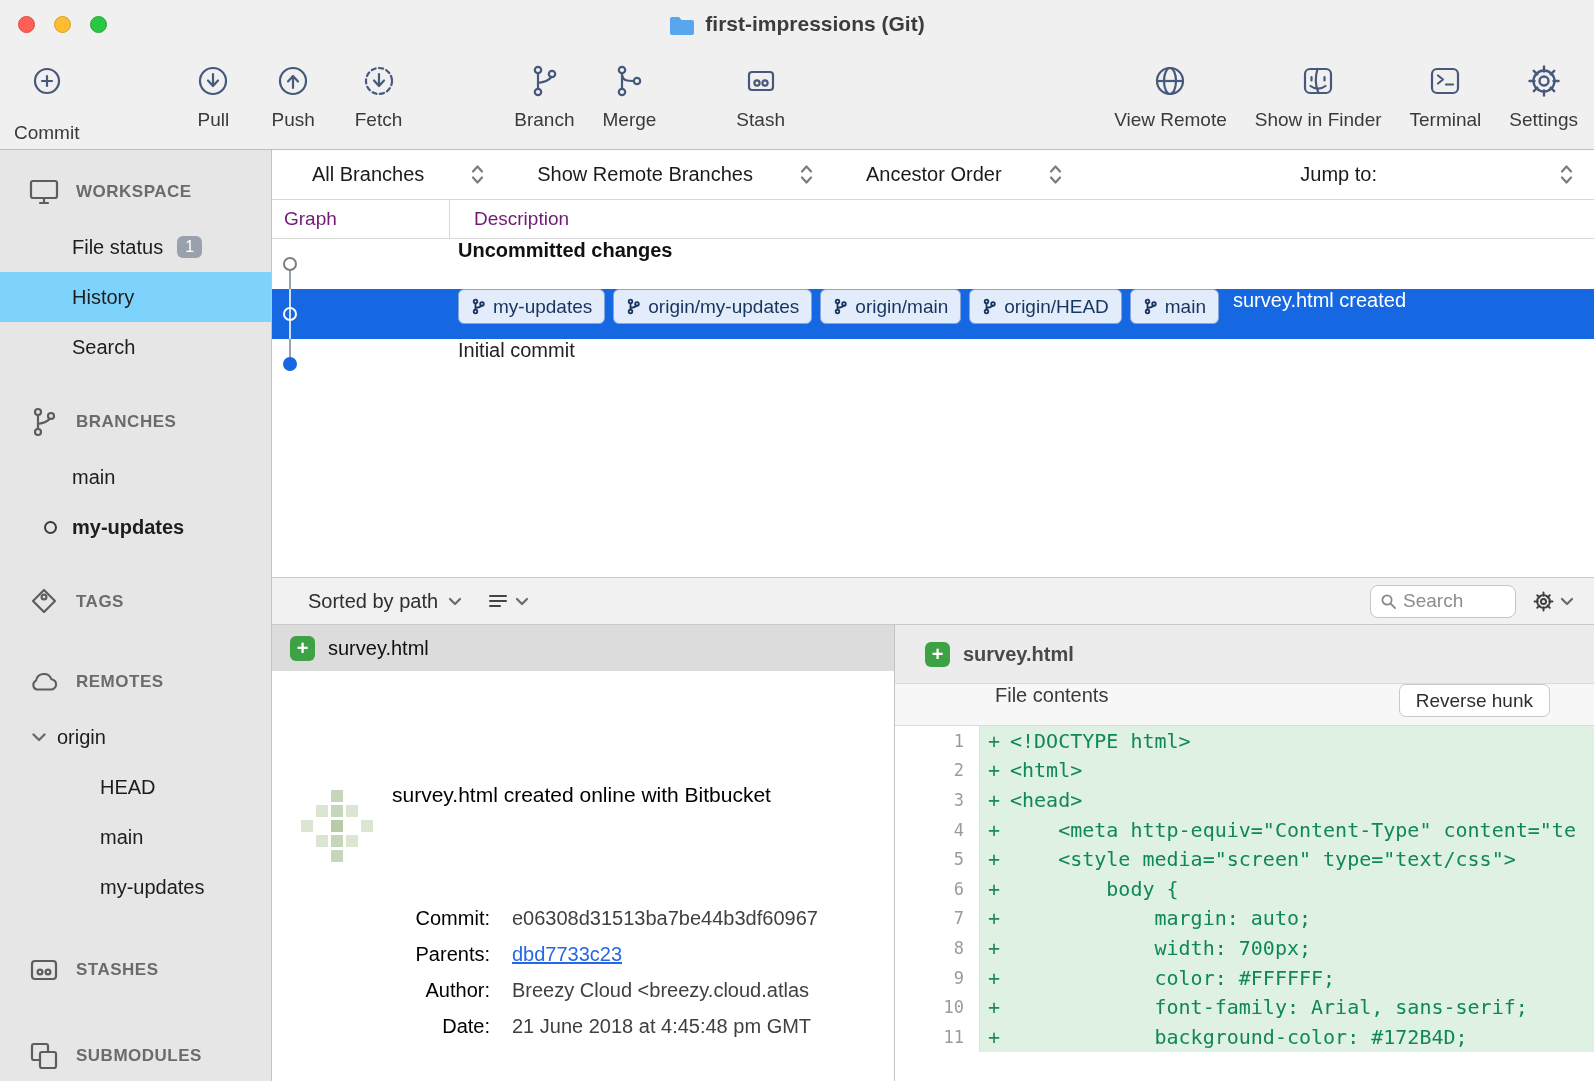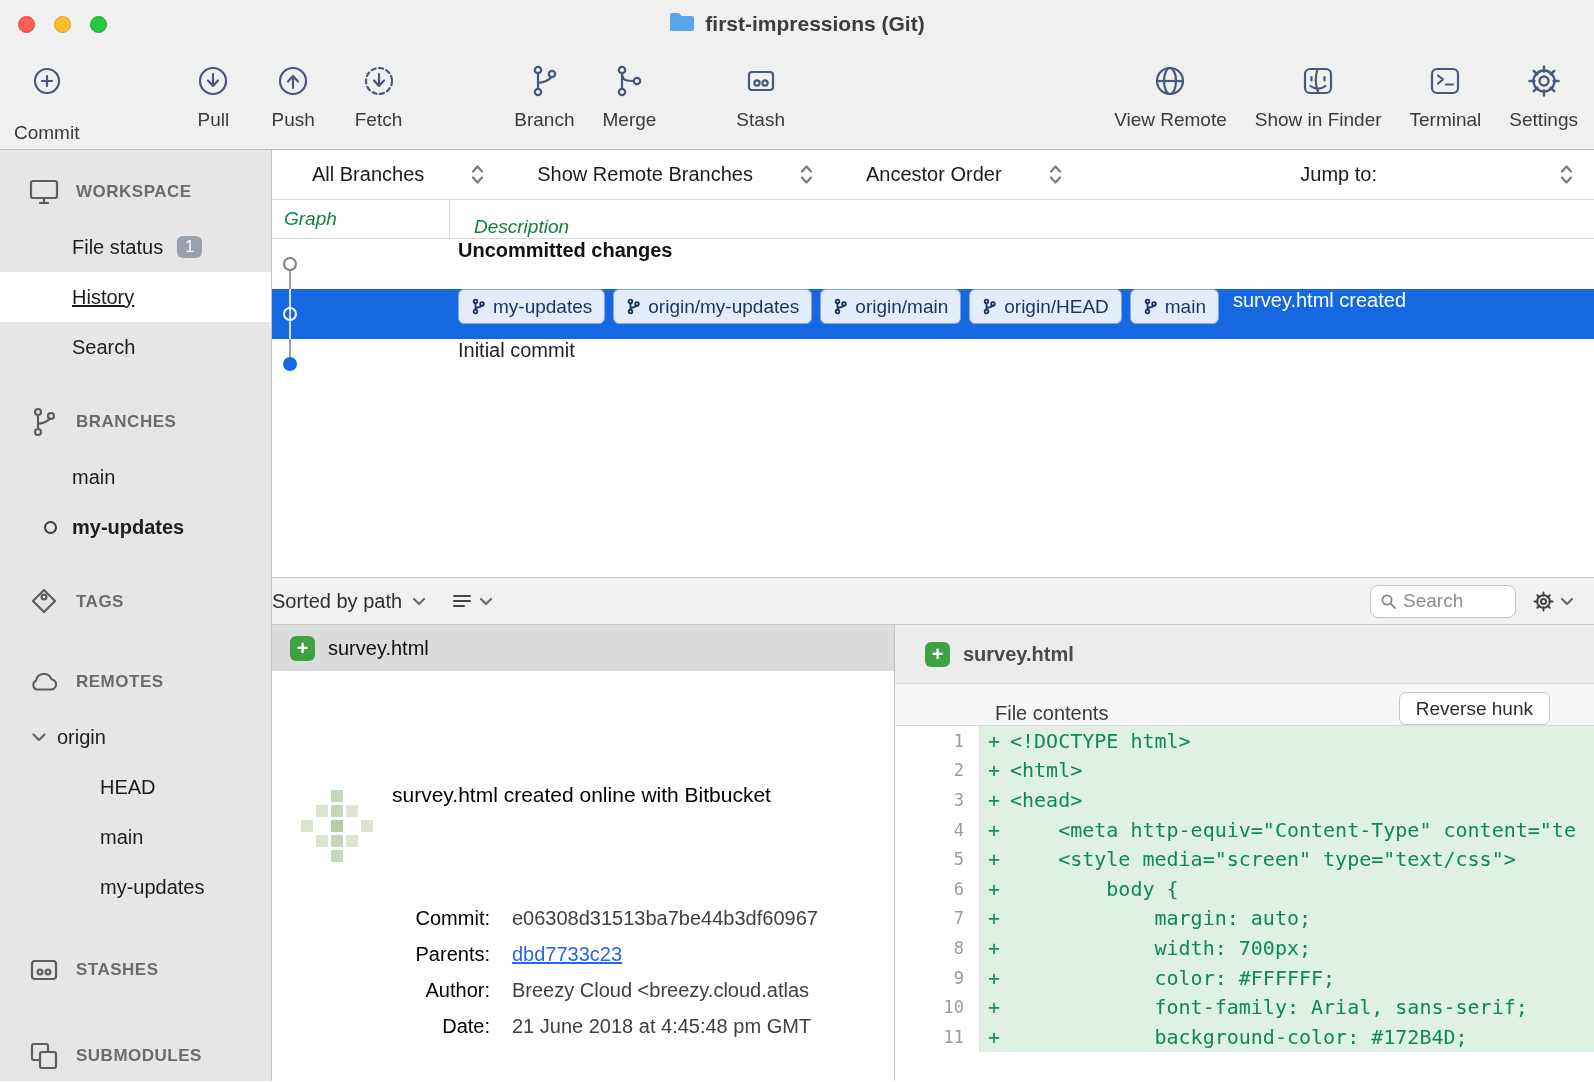--- a/index.html
+++ b/index.html
@@ -7,57 +7,57 @@
   body { font-family: "Liberation Sans", sans-serif; background: #fff; color: #222; }
   svg { display: block; }
 
   
   .titlebar { height: 48px; background: #f1f0f0; position: relative; display: flex; align-items: center; }
   .traffic { display: flex; gap: 19px; margin-left: 18px; z-index: 2; }
   .light { width: 17px; height: 17px; border-radius: 50%; }
   .light-red { background: #ff5f57; border: 1px solid #e24740; }
   .light-yellow { background: #febc2e; border: 1px solid #dda021; }
   .light-green { background: #28c840; border: 1px solid #24a732; }
-  .win-title { position: absolute; left: 0; right: 0; display: flex; justify-content: center; align-items: flex-start; gap: 10px; font-size: 21px; font-weight: bold; color: #3c3c3c; }
+  .win-title { position: absolute; left: 0; right: 0; display: flex; justify-content: center; align-items: flex-end; gap: 10px; font-size: 21px; font-weight: bold; color: #3c3c3c; }
 
   
   .toolbar { height: 102px; background: #f1f0f0; border-bottom: 1px solid #bdbdbd; display: flex; align-items: flex-start; padding-top: 12px; }
   .titem { display: flex; flex-direction: column; align-items: center; gap: 7px; font-size: 19px; color: #3a3a3a; cursor: default; }
   .ticon { height: 42px; display: flex; align-items: center; justify-content: center; color: #46597c; }
   .tg-commit { margin-left: 14px; gap: 20px; }
   .tg-sync { margin-left: 116px; display: flex; gap: 40px; }
   .tg-branch { margin-left: 112px; display: flex; gap: 28px; }
   .tg-stash { margin-left: 80px; }
   .tg-right { margin-left: auto; margin-right: 16px; display: flex; gap: 28px; }
 
   
   .main-wrap { display: flex; height: 931px; border-radius: 8px; }
   .sidebar { width: 272px; flex-shrink: 0; background: #e7e6e6; border-right: 1px solid #c4c4c4; padding-top: 20px; overflow: hidden; }
   .main { flex: 1; min-width: 0; display: flex; flex-direction: column; }
 
   
   .sb-header { display: flex; align-items: center; gap: 16px; padding-left: 28px; height: 44px; color: #6b6b6b; font-weight: bold; font-size: 17px; letter-spacing: .5px; }
   .sb-icon { color: #5d5d5d; width: 32px; display: flex; justify-content: center; }
   .sb-item { display: flex; align-items: center; height: 50px; padding-left: 72px; font-size: 20px; color: #1d1d1d; }
-  .sb-item.selected { background: #ffffff; text-decoration: underline; }
+  .sb-item.selected { background: #7dd3fc; }
   .sb-item.bold { font-weight: bold; }
   .sb-sub { padding-left: 100px; }
   .sb-origin { padding-left: 31px; gap: 10px; }
   .badge { margin-left: 14px; background: #99a1ad; color: #fff; font-size: 16px; border-radius: 6px; padding: 2px 8px; }
   .mt8 { margin-top: 8px; } .mt28 { margin-top: 28px; } .mt36 { margin-top: 36px; } .mt42 { margin-top: 42px; }
   .cur-branch-dot { width: 13px; height: 13px; border: 2.5px solid #3a3a3a; border-radius: 50%; margin-right: 15px; margin-left: -28px; }
 
   
   .filterbar { height: 50px; background: #fff; border-bottom: 1px solid #d6d6d6; display: flex; align-items: center; font-size: 20px; color: #1b1b1b; flex-shrink: 0; }
   .fitem { display: flex; align-items: center; gap: 46px; cursor: default; }
   .f1 { margin-left: 40px; } .f2 { margin-left: 52px; } .f3 { margin-left: 52px; }
   .fjump { margin-left: auto; gap: 182px; margin-right: 20px; }
 
   
-  .table-header { height: 39px; background: #fff; border-bottom: 1px solid #d8d8d8; display: flex; align-items: flex-end; font-size: 19px; color: #15803d; flex-shrink: 0; font-style: italic; }
+  .table-header { height: 39px; background: #fff; border-bottom: 1px solid #d8d8d8; display: flex; align-items: center; font-size: 19px; color: #701a75; flex-shrink: 0; }
   .th-graph { width: 178px; padding-left: 12px; border-right: 1px solid #d8d8d8; height: 100%; display: flex; align-items: center; flex-shrink: 0; }
   .th-desc { padding-left: 8px; margin-left: 16px; }
   .commit-row { height: 50px; display: flex; align-items: stretch; }
   .row-selected { background: #1568e2; }
   .graph-cell { width: 178px; position: relative; flex-shrink: 0; }
   .gline { position: absolute; left: 17px; width: 2px; }
   .gnode { position: absolute; left: 11px; top: 50%; margin-top: -7px; width: 14px; height: 14px; border-radius: 50%; }
   .r1 .gline { top: 50%; bottom: 0; background: #98a2ad; }
   .r1 .gnode { background: #fff; border: 2.5px solid #7e7e7e; }
   .r2 .gline { top: 0; bottom: 0; background: #cfe0f8; }
@@ -66,21 +66,21 @@
   .r3 .gnode { background: #1568e2; }
   .desc-cell { flex: 1; min-width: 0; display: flex; align-items: flex-start; gap: 8px; padding-left: 8px; white-space: nowrap; overflow: hidden; font-size: 20px; }
   .desc-bold { font-weight: bold; color: #111; }
   .pill { display: inline-flex; align-items: center; gap: 7px; height: 35px; padding: 0 12px; border-radius: 6px; background: #e3ecfa; border: 1.5px solid #86a5dc; color: #17345f; font-size: 19px; flex-shrink: 0; }
   .pill svg { color: #17345f; }
   .trailing { color: #fff; margin-left: 6px; }
   .history-spacer { flex: 1; background: #fff; }
 
   
   .bottom-toolbar { height: 48px; background: #f1f1f1; border-top: 1px solid #c9c9c9; border-bottom: 1px solid #c9c9c9; display: flex; align-items: center; font-size: 20px; color: #2e2e2e; flex-shrink: 0; }
-  .sorted { display: flex; align-items: center; gap: 10px; }
+  .sorted { margin-left: 36px; display: flex; align-items: center; gap: 10px; }
   .viewopts { margin-left: 26px; display: flex; align-items: center; gap: 7px; color: #444; }
   .search-field { margin-left: auto; width: 146px; height: 33px; border: 1px solid #c6c6c6; border-radius: 8px; background: #fff; display: flex; align-items: center; gap: 6px; padding: 0 9px; }
   .search-field input { border: none; outline: none; width: 100%; font-size: 19px; font-family: "Liberation Sans", sans-serif; color: #444; background: transparent; }
   .search-field input::placeholder { color: #8c8c8c; }
   .gear-group { margin: 0 20px 0 16px; display: flex; align-items: center; gap: 5px; color: #3e3e3e; }
 
   
   .panes { height: 456px; display: flex; }
   .left-pane { width: 623px; flex-shrink: 0; background: #fff; border-right: 1px solid #c2c2c2; display: flex; flex-direction: column; overflow: hidden; }
   .file-row { height: 46px; background: #dcdcdc; display: flex; align-items: center; gap: 13px; padding-left: 18px; font-size: 20px; color: #111; flex-shrink: 0; }
@@ -89,21 +89,21 @@
   .avatar { position: absolute; left: 26px; top: 4px; }
   .detail-title { margin-left: 120px; font-size: 21px; color: #000; }
   .meta { margin-top: 100px; display: flex; flex-direction: column; gap: 13px; font-size: 20px; }
   .meta-row { display: flex; align-items: baseline; }
   .meta-label { width: 240px; padding-right: 22px; text-align: right; flex-shrink: 0; color: #000; }
   .meta-value { white-space: nowrap; overflow: hidden; color: #404040; }
   .link { color: #2567e8; text-decoration: underline; cursor: pointer; }
 
   .right-pane { flex: 1; min-width: 0; background: #ececec; display: flex; flex-direction: column; }
   .rp-title { height: 58px; display: flex; align-items: center; gap: 13px; padding-left: 30px; font-size: 20px; font-weight: bold; color: #4a4a4a; flex-shrink: 0; }
-  .diff-header { height: 43px; background: #f7f7f7; border-top: 1px solid #dadada; border-bottom: 1px solid #dadada; display: flex; align-items: flex-end; flex-shrink: 0; }
+  .diff-header { height: 43px; background: #f7f7f7; border-top: 1px solid #dadada; border-bottom: 1px solid #dadada; display: flex; align-items: flex-start; flex-shrink: 0; }
   .diff-header-title { margin-left: 100px; font-size: 20px; color: #3a3a3a; }
   .reverse-btn { margin-left: auto; margin-right: 44px; height: 33px; padding: 0 16px; background: #fff; border: 1px solid #c9c9c9; border-radius: 7px; font-size: 19px; color: #2e2e2e; display: flex; align-items: center; cursor: default; }
   .diff-body { flex: 1; overflow: hidden; background: #fff; }
   .diff-row { display: flex; height: 29.6px; }
   .d-num { width: 85px; flex-shrink: 0; background: #fff; border-right: 1px solid #e0e0e0; color: #9b9b9b; font-family: "DejaVu Sans Mono", monospace; font-size: 17px; display: flex; align-items: center; justify-content: flex-end; padding-right: 15px; }
   .d-sign { width: 30px; flex-shrink: 0; background: #def1e3; color: #1d8a55; font-family: "DejaVu Sans Mono", monospace; font-size: 20px; display: flex; align-items: center; padding-left: 8px; }
   .d-code { flex: 1; min-width: 0; background: #def1e3; color: #0f8757; font-family: "DejaVu Sans Mono", monospace; font-size: 20px; display: flex; align-items: center; white-space: pre; overflow: hidden; }
 </style>
 </head>
 <body>

